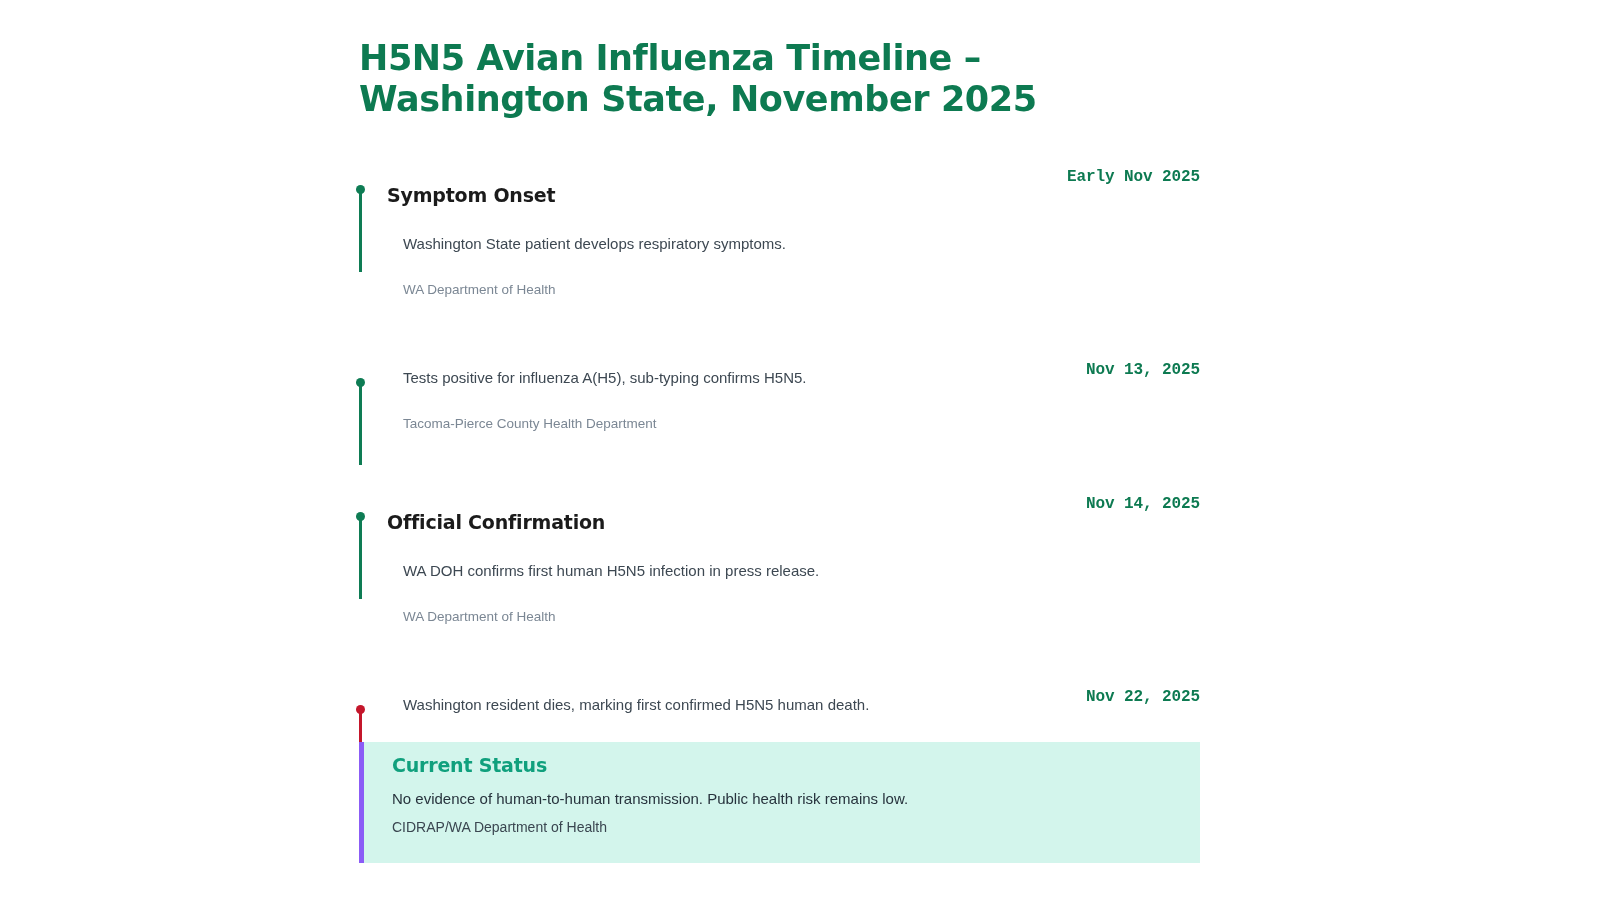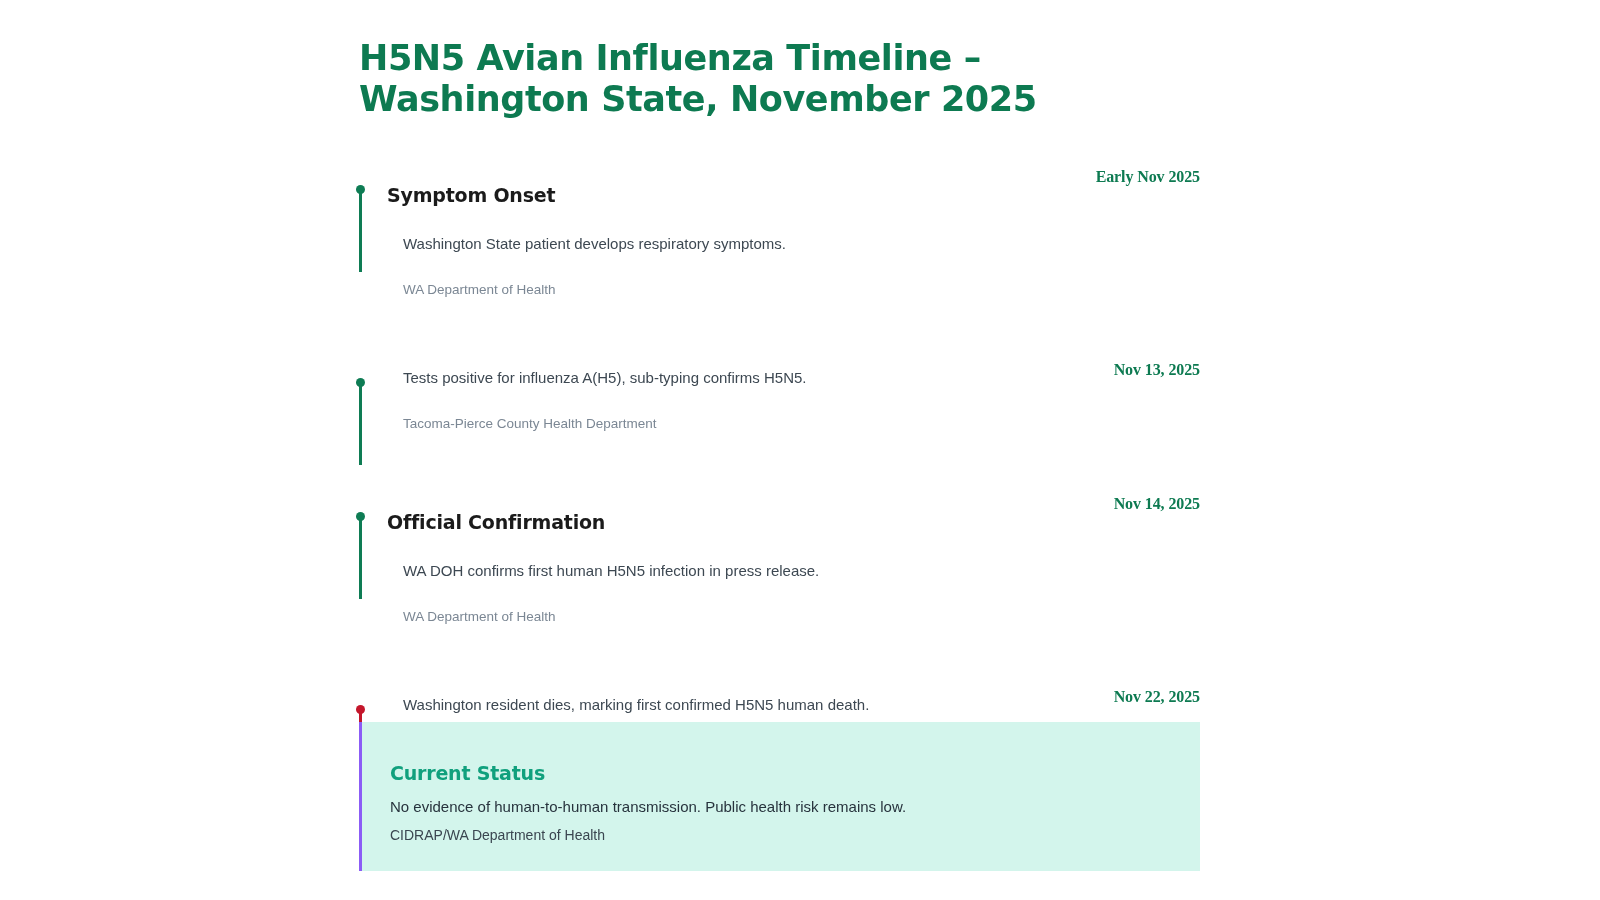--- a/index.html
+++ b/index.html
@@ -73,21 +73,21 @@
     background: #0e7c54;
   }
   .tl-event.is-alert .tl-node {
     background: #c4162b;
   }
 
   .tl-date {
     position: absolute;
     right: 0;
     top: 5px;
-    font-family: Liberation Serif, serif;
+    font-family: Liberation Mono, monospace;
     font-size: 16px;
     font-weight: bold;
     color: #0d7a51;
     letter-spacing: -0.1px;
     white-space: nowrap;
   }
 
   .tl-title {
     margin: 0;
     padding-top: 21px;
@@ -117,26 +117,26 @@
 
   
   .tl-event + .tl-event {
     margin-top: 57px;
   }
 
   
   .status-box {
     position: absolute;
     left: 359px;
-    top: 722px;
+    top: 742px;
     width: 841px;
     box-sizing: border-box;
     background: #d3f5ec;
-    border-left: 3px solid #8b5cf6;
-    padding: 40px 0 26px 28px;
+    border-left: 5px solid #8b5cf6;
+    padding: 12px 0 26px 28px;
   }
 
   .status-title {
     margin: 0;
     font-family: "DejaVu Sans", sans-serif;
     font-size: 19px;
     line-height: 22px;
     font-weight: bold;
     color: #10a07d;
     letter-spacing: -0.2px;

